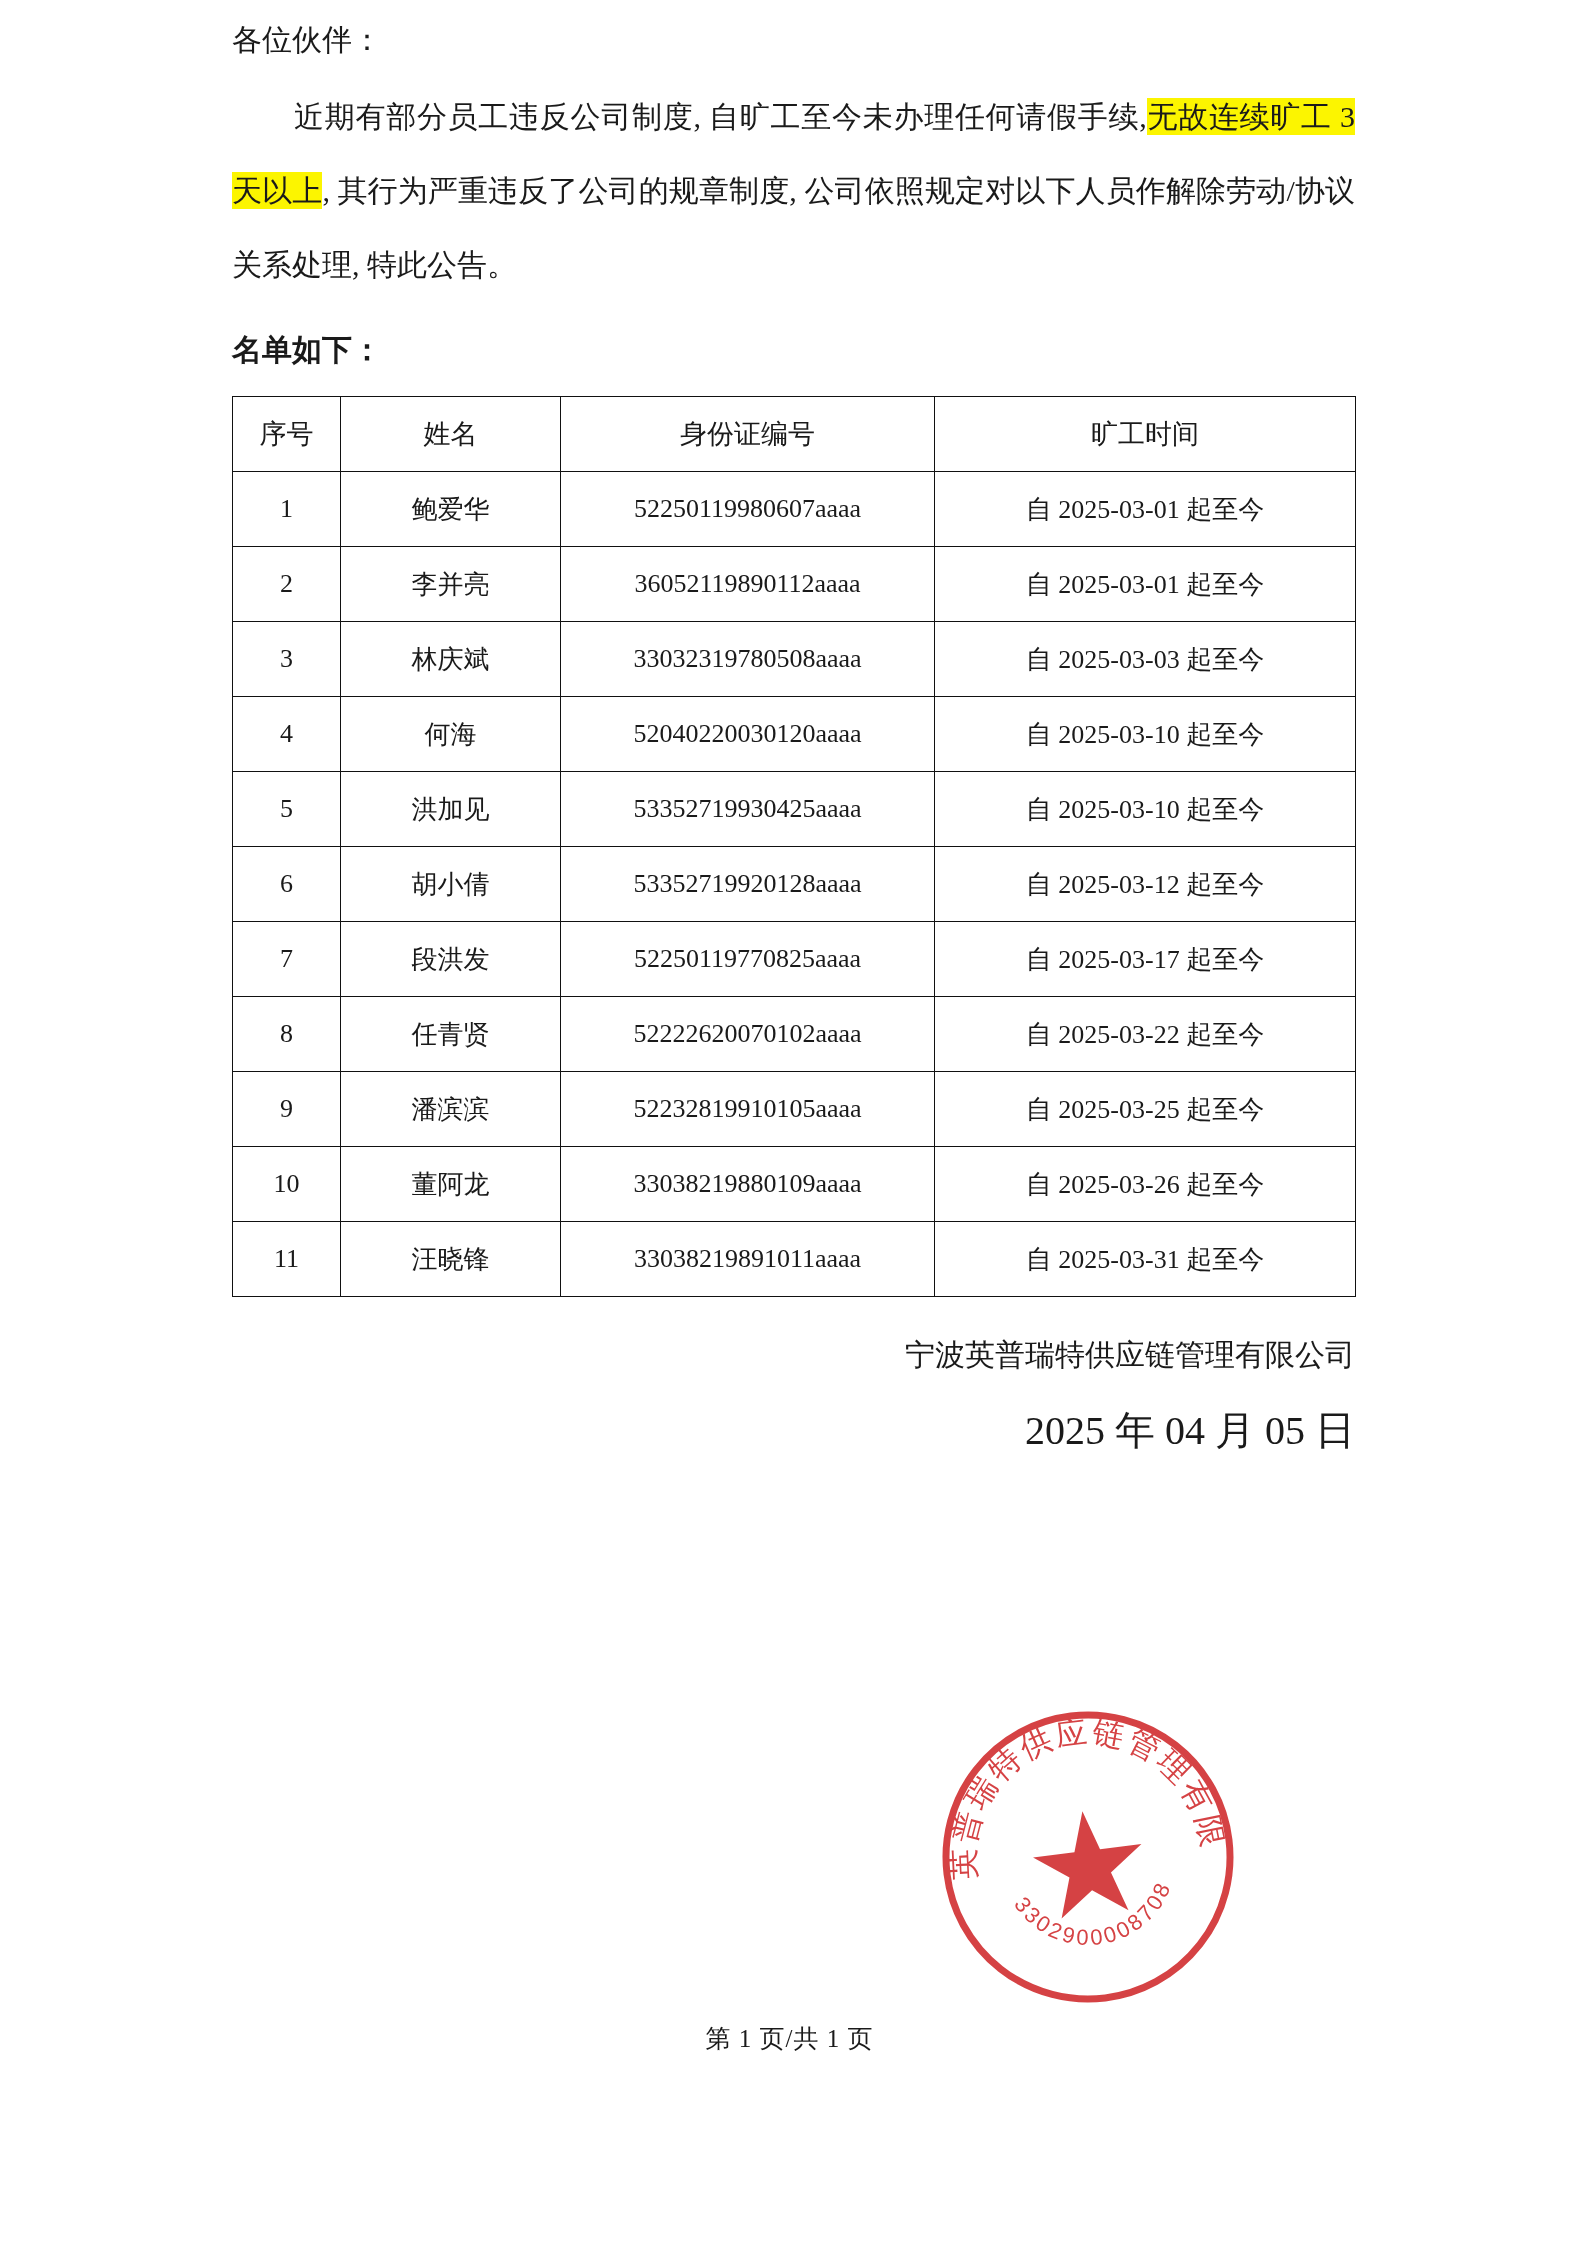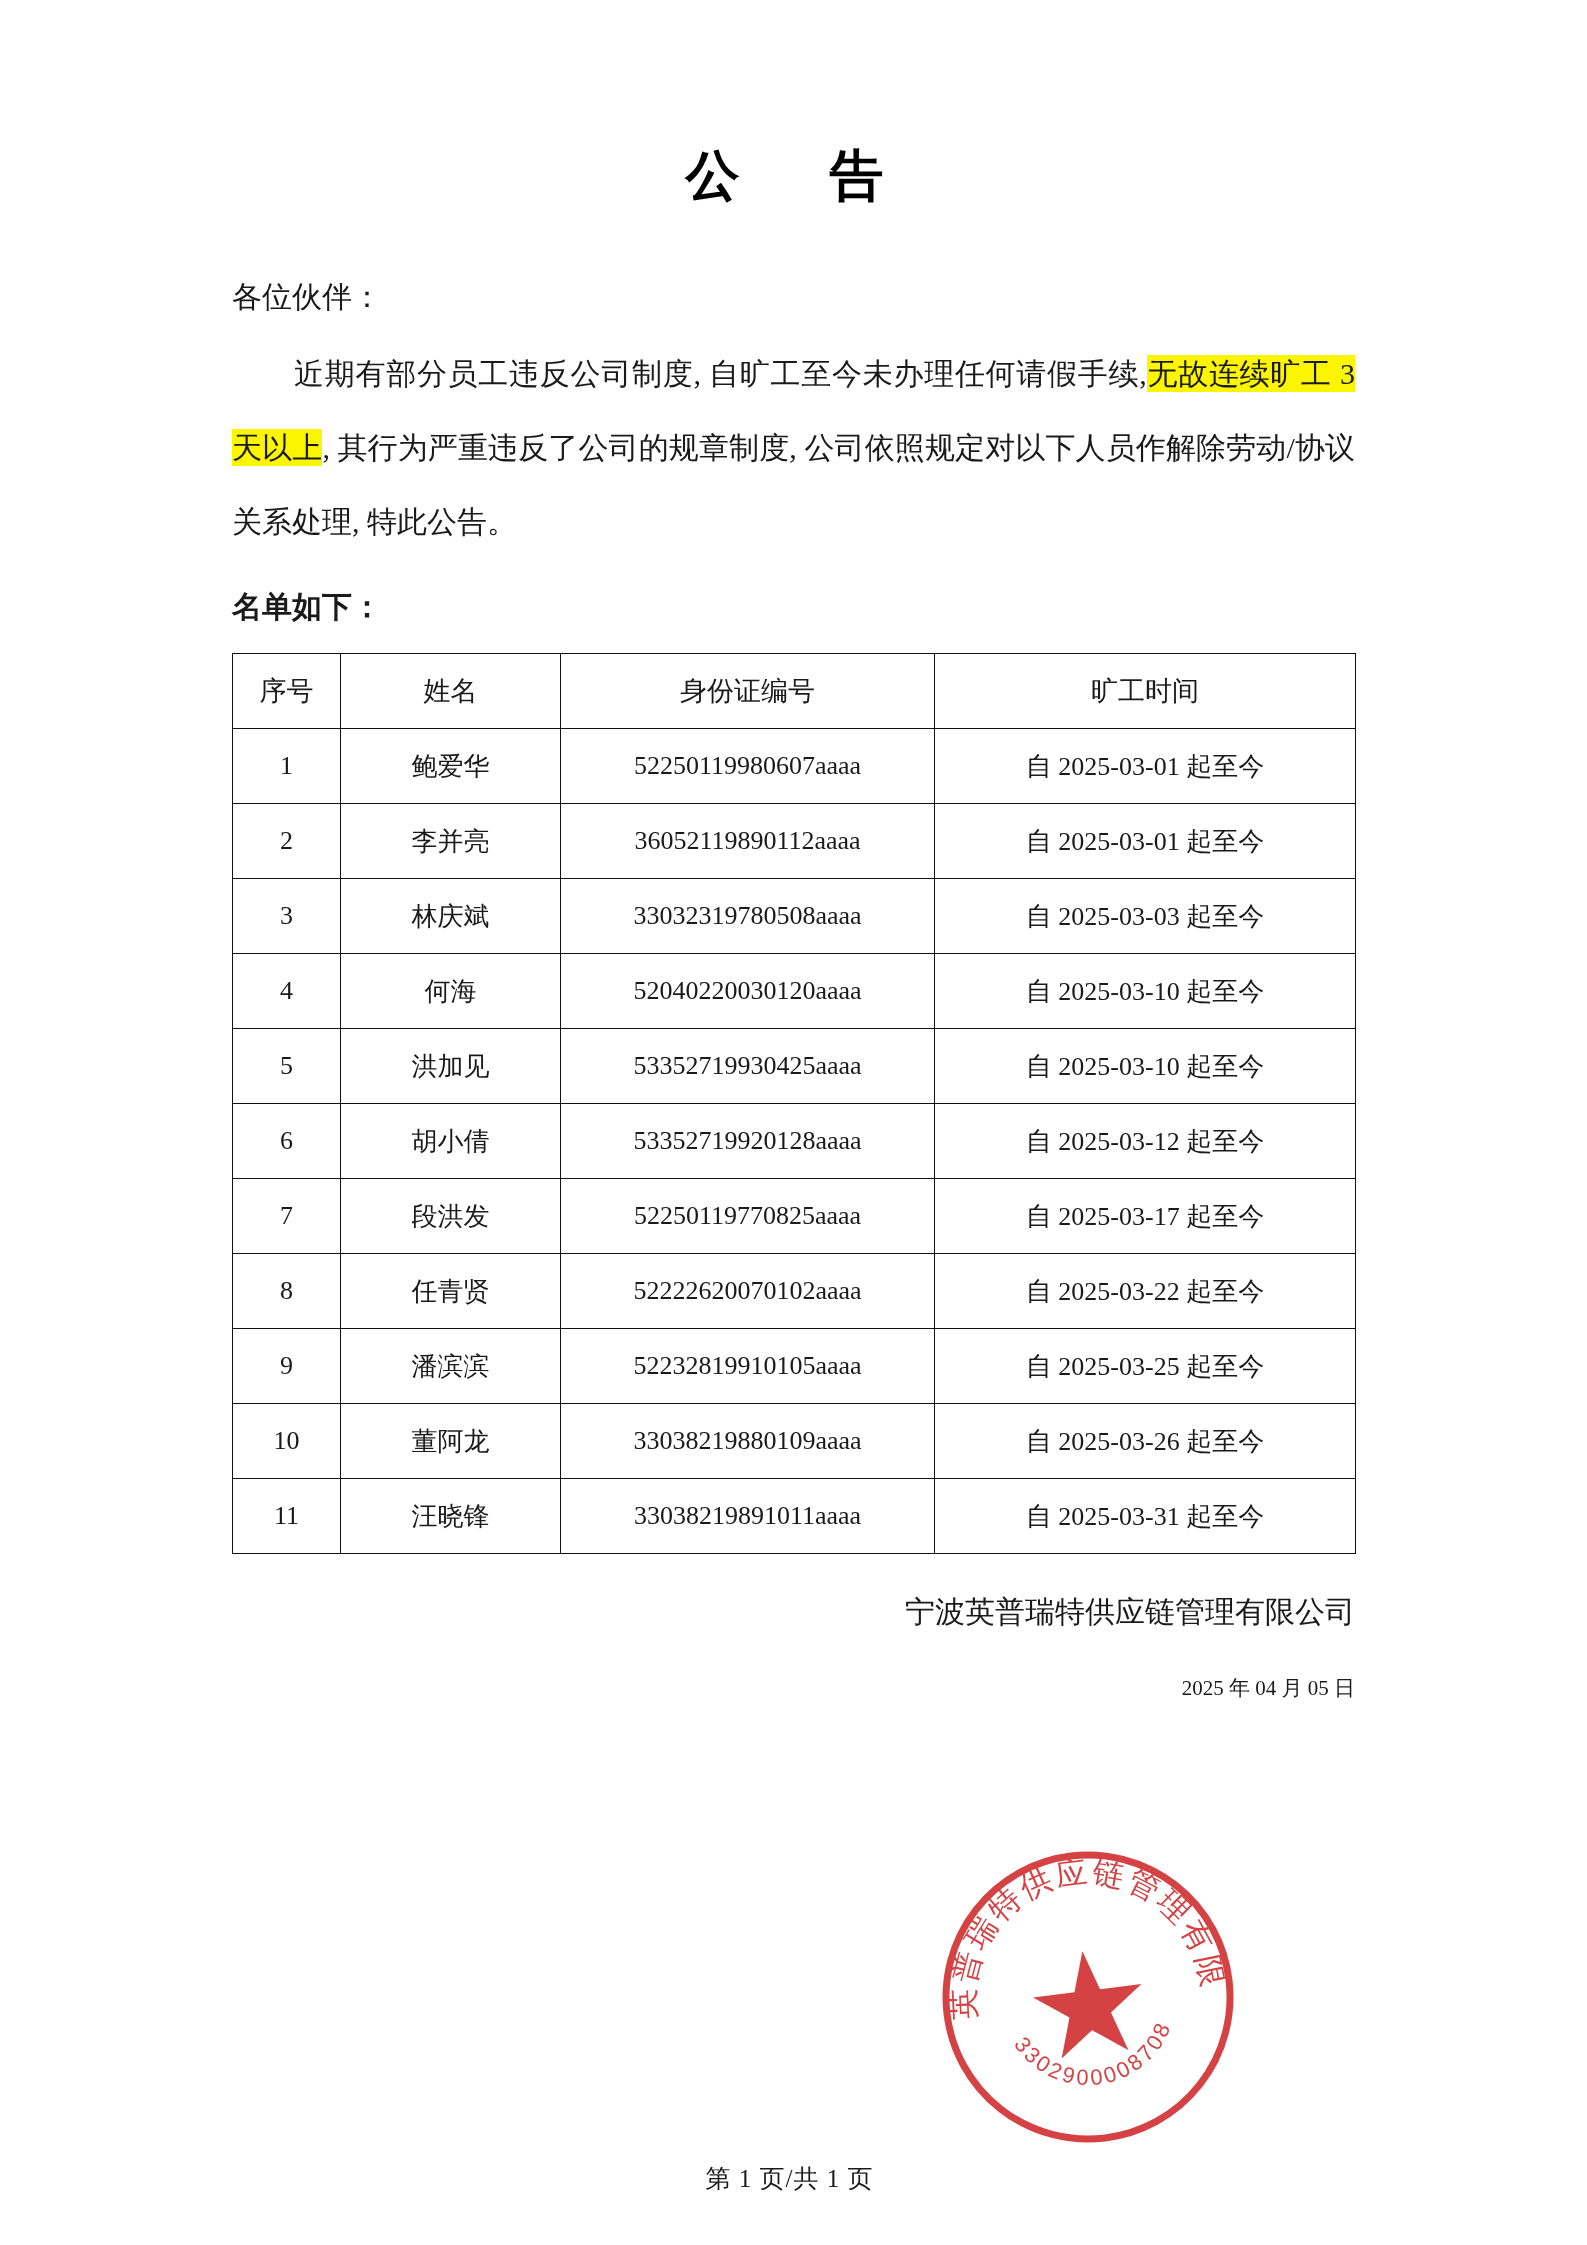--- a/index.html
+++ b/index.html
@@ -99,21 +99,21 @@
   .sign-company {
     text-align: right;
     padding-right: 232px;
     font-size: 30px;
     margin-top: 34px;
     line-height: 48px;
   }
   .sign-date {
     text-align: right;
     padding-right: 232px;
-    font-size: 21px;
+    font-size: 40px;
     margin-top: 28px;
     line-height: 48px;
   }
   .footer {
     position: absolute;
     left: 0;
     right: 8px;
     top: 2022px;
     text-align: center;
     font-size: 25px;
@@ -130,21 +130,20 @@
     opacity: 0.88;
     transform: rotate(-7deg);
   }
   .seal svg { display: block; }
 </style>
 </head>
 <body>
 
 <div class="page">
 
-  <div class="doc-title">公　告</div>
 
 
   <div class="salutation">各位伙伴：</div>
 
   <div class="body-para">
     <span>近期有部分员工违反公司制度, 自旷工至今未办理任何请假手续,</span><span class="hl">无故连续旷工 3 天以上</span><span>, 其行为严重违反了公司的规章制度, 公司依照规定对以下人员作解除劳动/协议关系处理, 特此公告。</span>
   </div>
 
   <div class="list-heading">名单如下：</div>
 

